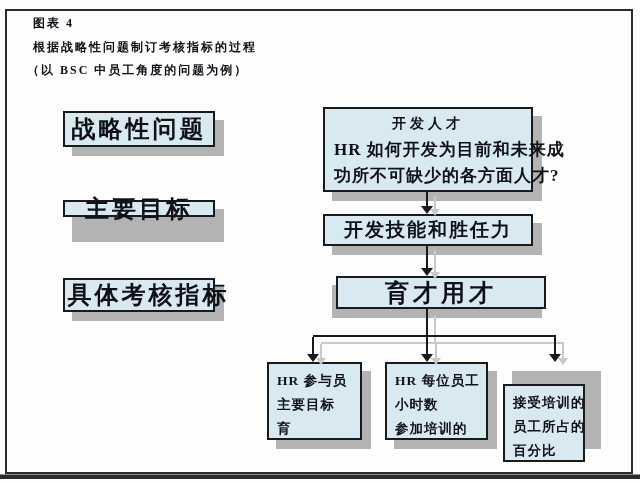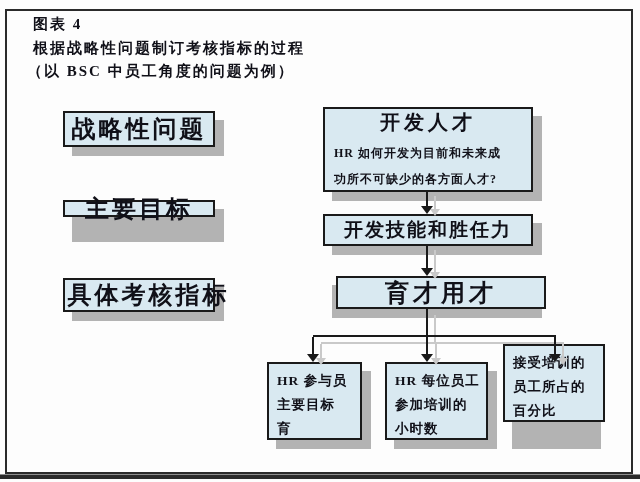--- a/index.html
+++ b/index.html
@@ -4,33 +4,33 @@
 <style>
   :root{
     --canvas-bg:#fdfdfd; --frame:#2b2b2b; --box-fill:#d9e9f1; --box-border:#1a1a1a;
     --box-shadow:#b3b3b3; --connector:#1a1a1a; --connector-shadow:#c9c9c9; --text:#101018;
   }
   html,body{margin:0;padding:0;}
   body{font-family:"Liberation Serif","DejaVu Serif",serif;}
   #canvas{position:relative;width:640px;height:482px;background:var(--canvas-bg);overflow:hidden;}
   .frame{position:absolute;left:5px;top:9px;width:628px;height:465px;border:2px solid var(--frame);box-sizing:border-box;z-index:0;}
   .bottom-bar{position:absolute;left:0;top:474px;width:640px;height:5px;background:var(--frame);border-top:1px solid #8e8e8e;box-sizing:border-box;z-index:0;}
-  .hdr{position:absolute;color:var(--text);font-weight:bold;font-size:15px;letter-spacing:2px;white-space:nowrap;z-index:2;}
+  .hdr{position:absolute;color:var(--text);font-weight:bold;font-size:12px;letter-spacing:2px;white-space:nowrap;z-index:2;}
   .shadow{position:absolute;background:var(--box-shadow);z-index:1;}
   .box{position:absolute;background:var(--box-fill);border:2px solid var(--box-border);box-sizing:border-box;color:var(--text);font-weight:bold;z-index:2;}
   .center{display:flex;align-items:center;justify-content:center;}
   .lbl{font-size:24px;letter-spacing:3px;white-space:nowrap;}
   .vline{position:absolute;width:2px;background:var(--connector);z-index:4;}
   .hline{position:absolute;height:2px;background:var(--connector);z-index:4;}
   .head{position:absolute;width:0;height:0;border-left:6px solid transparent;border-right:6px solid transparent;border-top:8px solid var(--connector);z-index:4;}
   .vline-g{position:absolute;width:2px;background:var(--connector-shadow);z-index:3;}
   .hline-g{position:absolute;height:2px;background:var(--connector-shadow);z-index:3;}
   .head-g{position:absolute;width:0;height:0;border-left:5px solid transparent;border-right:5px solid transparent;border-top:7px solid var(--connector-shadow);z-index:3;}
-  .top-box-title{text-align:center;font-size:20px;letter-spacing:4px;}
-  .top-box-body{font-size:12px;letter-spacing:1px;line-height:26px;padding:4px 8px 0 9px;white-space:nowrap;}
+  .top-box-title{text-align:center;font-size:14px;letter-spacing:4px;padding-top:6px;}
+  .top-box-body{font-size:17px;letter-spacing:1px;line-height:26px;padding:4px 8px 0 9px;white-space:nowrap;}
   .leaf-text{font-size:13.5px;letter-spacing:1px;line-height:24px;padding:5px 0 0 8px;white-space:nowrap;}
 </style>
 </head>
 <body>
 
 <div id="canvas">
 
   <div class="frame"></div>
   <div class="bottom-bar"></div>
 
@@ -78,27 +78,27 @@
       <div>HR 参与员</div>
       <div>主要目标</div>
       <div>育</div>
     </div>
   </div>
 
   <div class="shadow" style="left:394px;top:371px;width:103px;height:78px;"></div>
   <div class="box" style="left:385px;top:362px;width:103px;height:78px;">
     <div class="leaf-text">
       <div>HR 每位员工</div>
+      <div>小时数</div>
       <div>参加培训的</div>
-      <div>小时数</div>
     </div>
   </div>
 
   <div class="shadow" style="left:512px;top:371px;width:89px;height:78px;"></div>
-  <div class="box" style="left:503px;top:344px;width:102px;height:78px;">
+  <div class="box" style="left:503px;top:384px;width:82px;height:78px;">
     <div class="leaf-text">
       <div>接受培训的</div>
       <div>员工所占的</div>
       <div>百分比</div>
     </div>
   </div>
 
   <div class="vline-g" style="left:434px;top:196px;height:13px;"></div>
   <div class="head-g" style="left:430px;top:209px;"></div>
   <div class="vline-g" style="left:434px;top:250px;height:22px;"></div>

